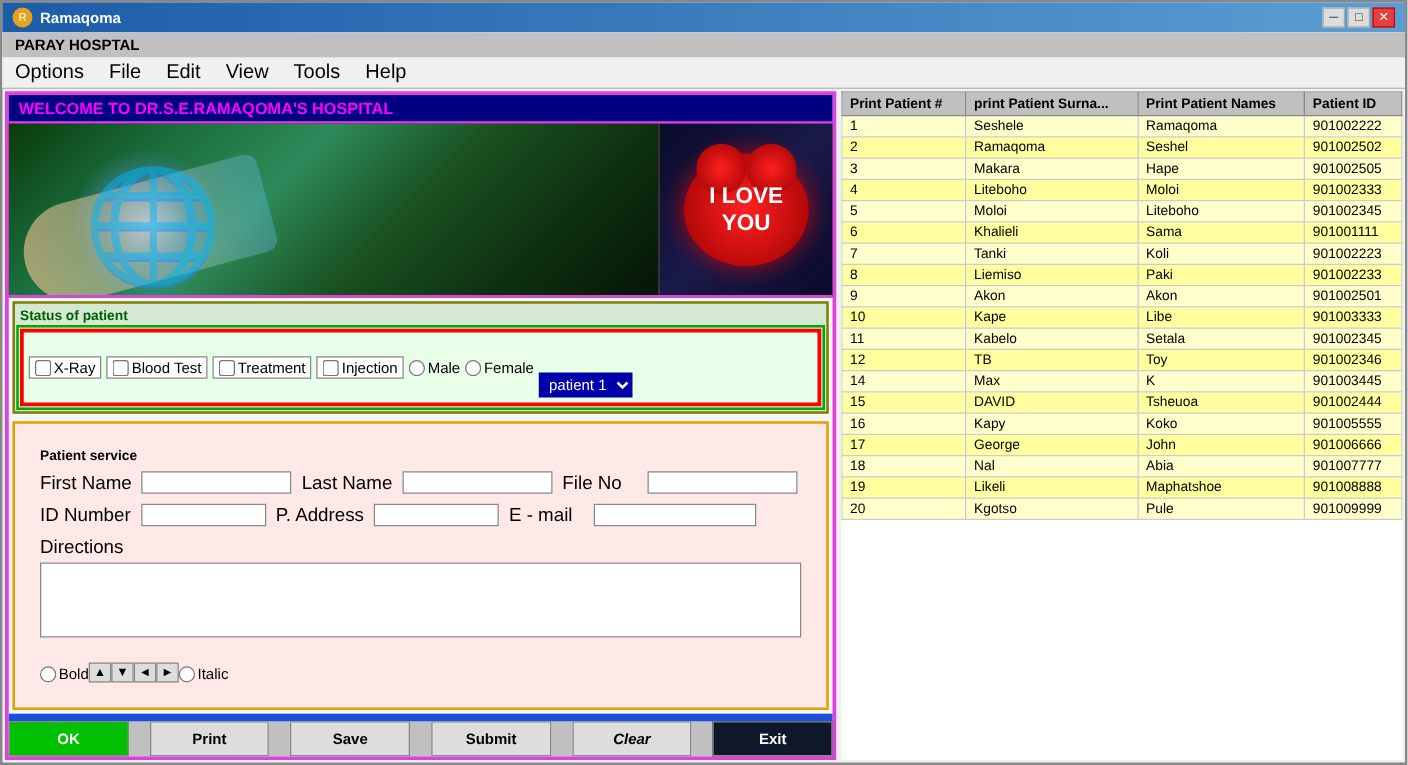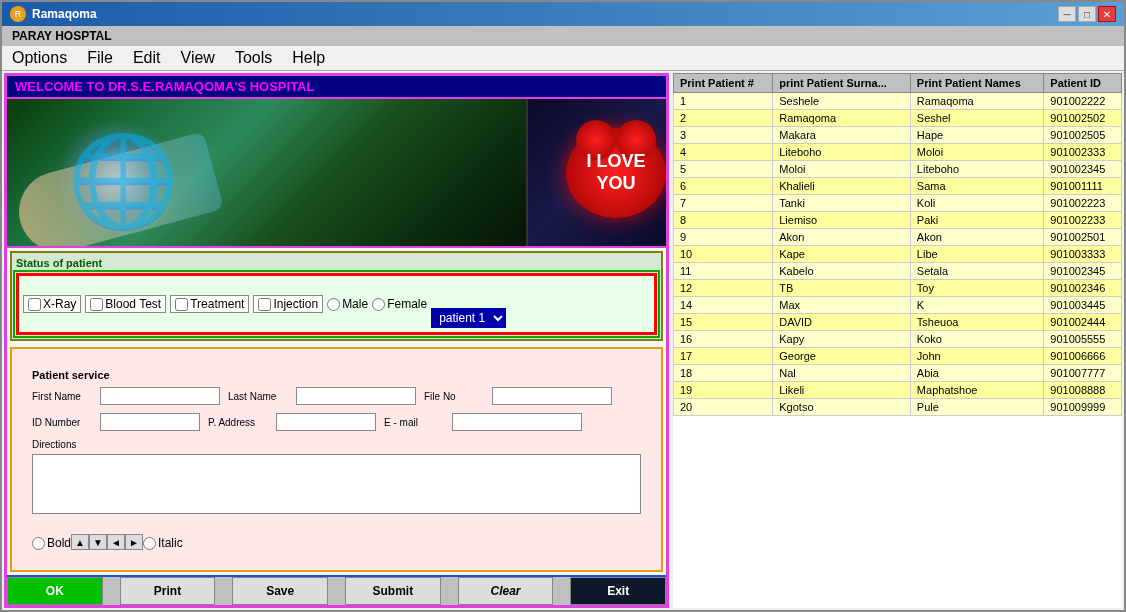--- a/index.html
+++ b/index.html
@@ -168,21 +168,21 @@
       background: linear-gradient(90deg, rgba(255,200,150,0.6), rgba(100,200,255,0.3));
       border-radius: 40px 10px 10px 40px;
       transform: rotate(-15deg);
     }
 
     .image-right {
       width: 140px;
       background: linear-gradient(135deg, #0a0a2a, #1a1a4a, #0a0a2a);
       display: flex;
       align-items: center;
-      justify-content: flex-end;
+      justify-content: center;
       border-left: 2px solid #333;
     }
 
     .love-heart {
       background: radial-gradient(circle, #ff2020, #990000);
       width: 100px;
       height: 90px;
       border-radius: 50%;
       display: flex;
       flex-direction: column;
@@ -296,21 +296,21 @@
     }
 
     .form-row {
       display: flex;
       align-items: center;
       gap: 8px;
       margin-bottom: 8px;
     }
 
     .form-label {
-      font-size: 10px;
+      font-size: 15px;
       min-width: 60px;
     }
 
     .form-input {
       border: 1px solid #888;
       padding: 2px 4px;
       font-size: 11px;
       background: white;
     }
 
@@ -340,21 +340,21 @@
       display: flex;
       align-items: center;
       justify-content: center;
     }
 
     
     .bottom-bar {
       display: flex;
       gap: 17px;
       background: #c0c0c0;
-      border-top: 2px solid #1d4ed8;
+      border-top: 6px solid #1d4ed8;
     }
 
     .bottom-btn {
       flex: 1;
       padding: 6px 0;
       font-size: 12px;
       font-weight: bold;
       cursor: pointer;
       border: 1px solid #888;
       text-align: center;

